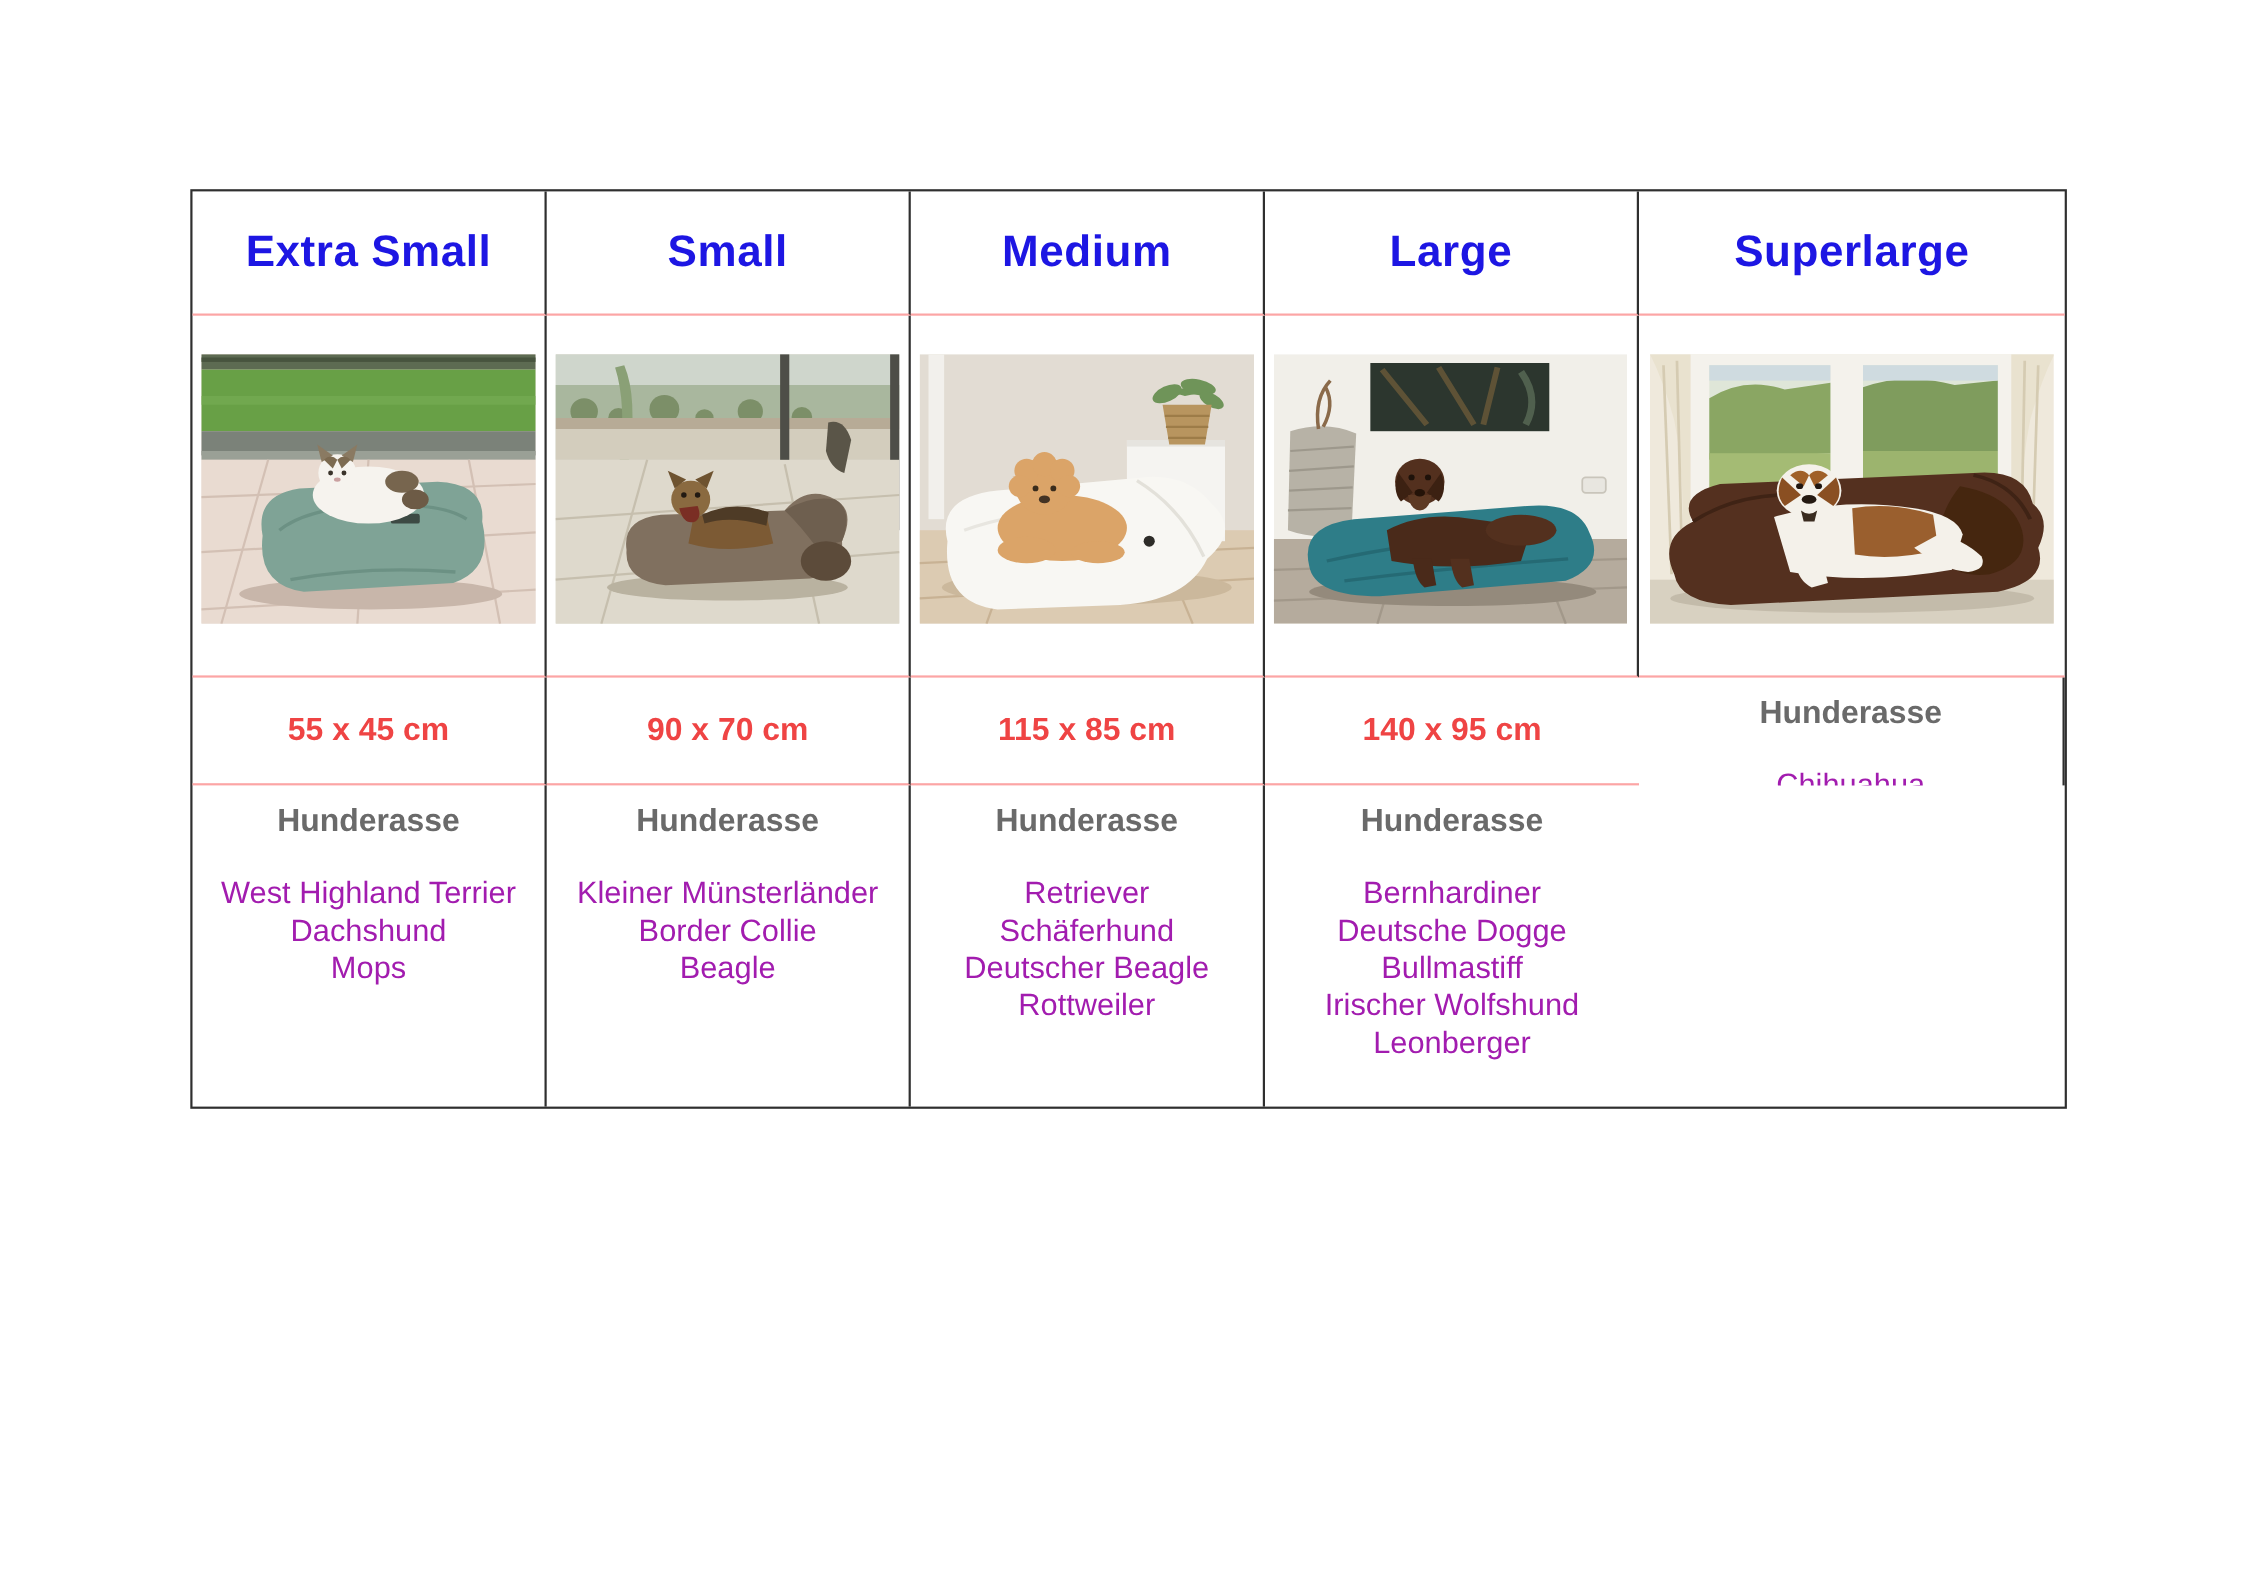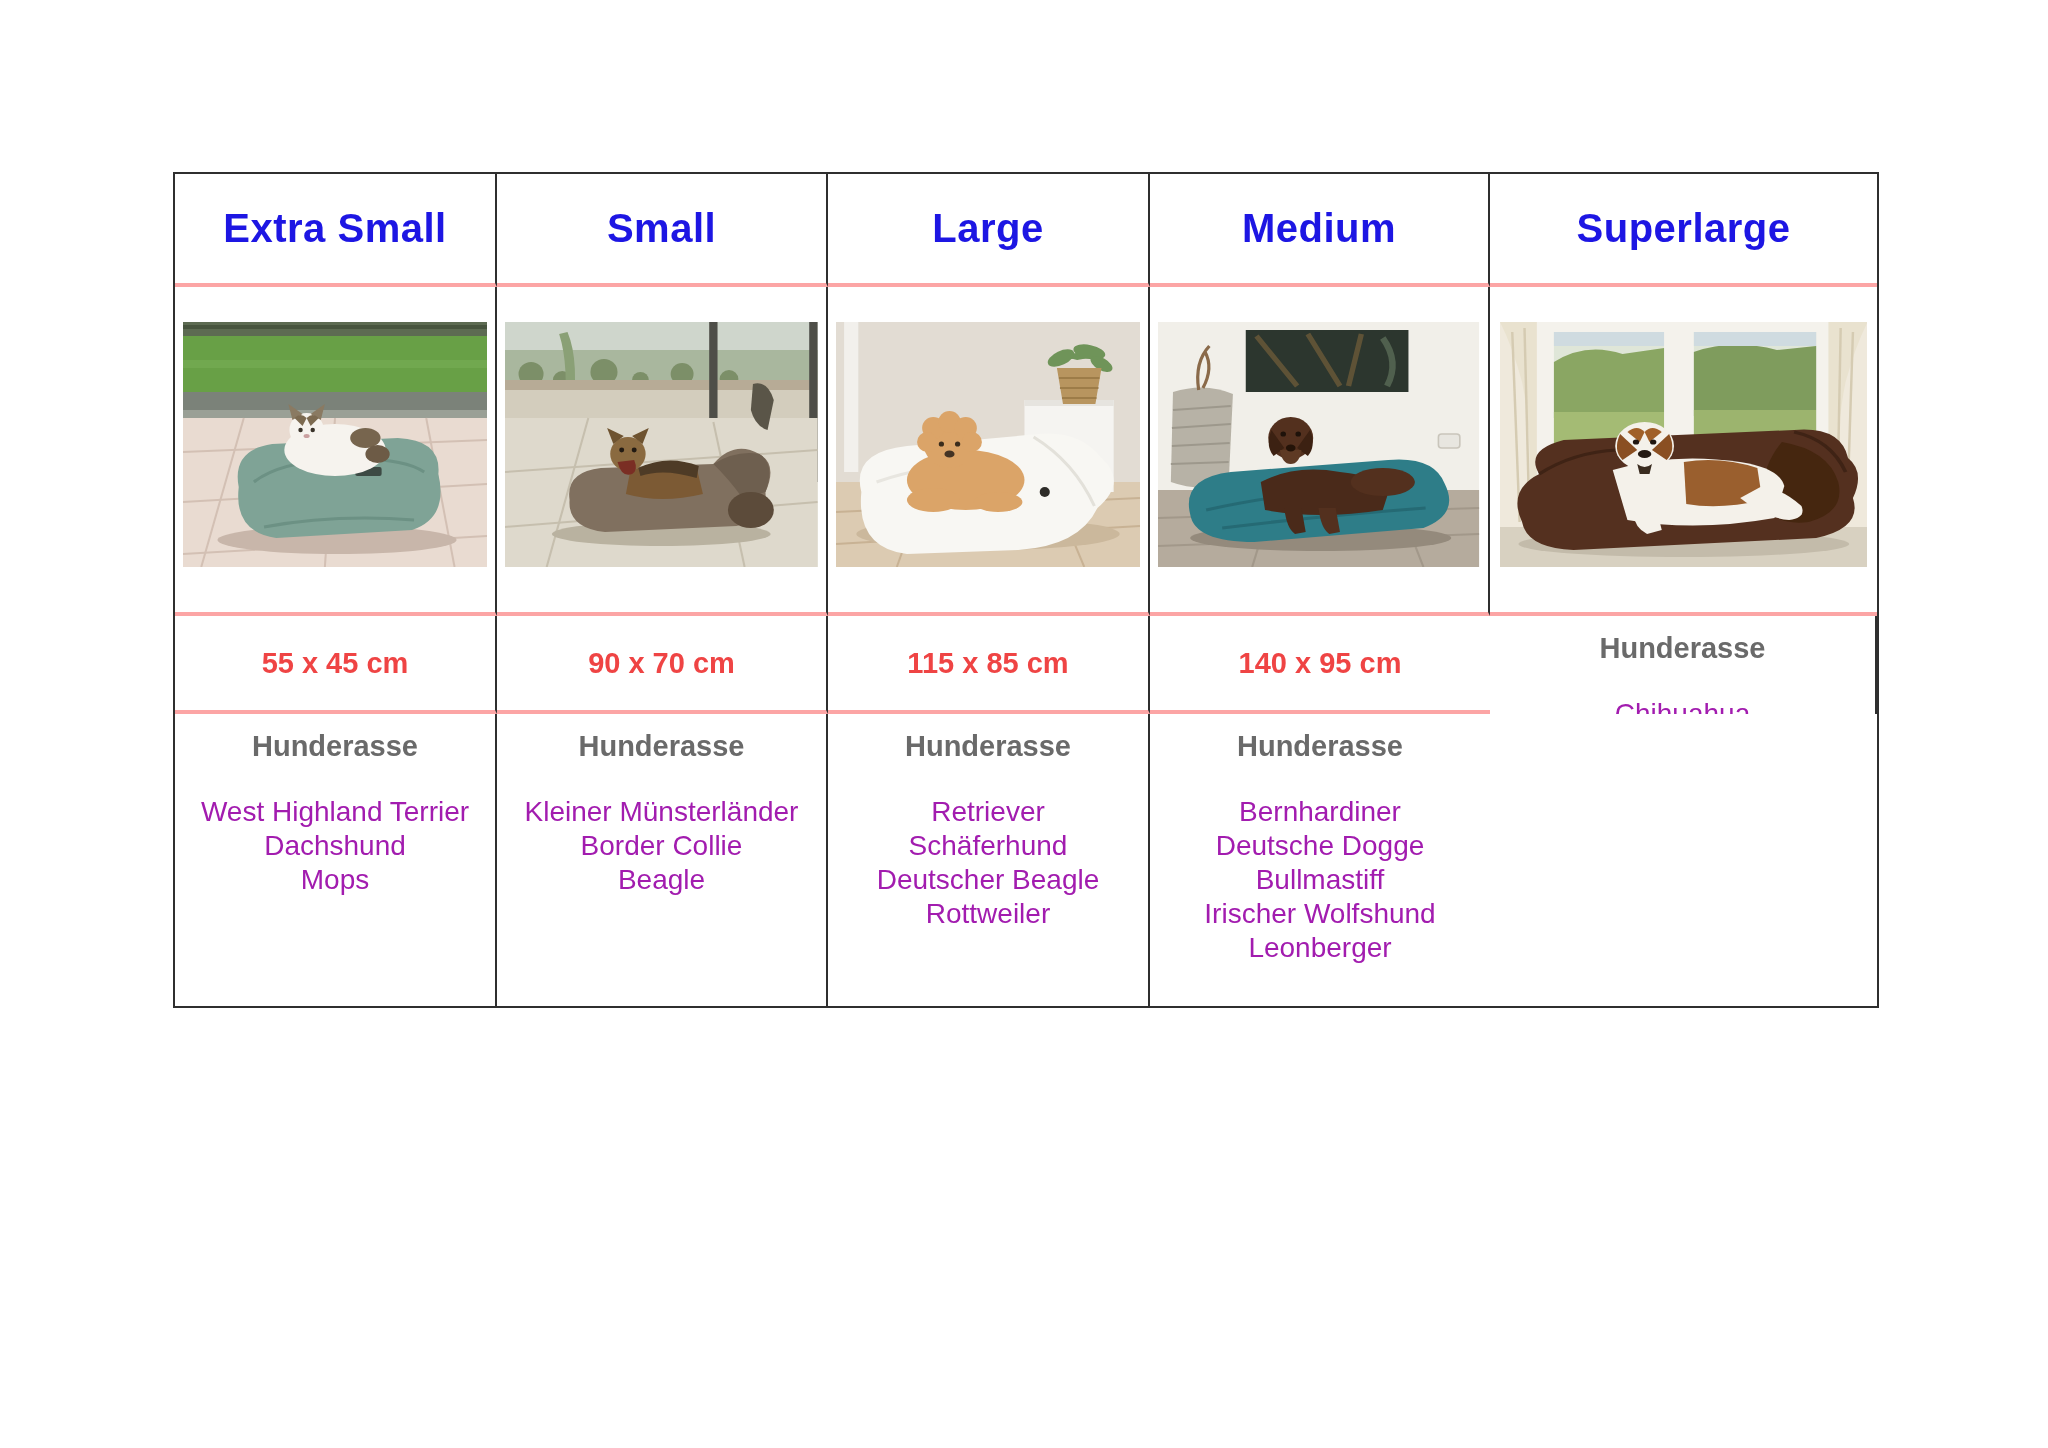--- a/index.html
+++ b/index.html
@@ -7,21 +7,21 @@
               font-family:"Liberation Sans", sans-serif; }
   .size-table {
     position:absolute; left:173px; top:172px;
     width:1706px; height:836px;
     border:2px solid #2f2f2f;
     display:grid;
     grid-template-columns:322px 331px 322px 340px 387px;
     grid-template-rows:113px 329px 98px 292px;
     background:#ffffff;
   }
-  .cell { border-right:2px solid #2f2f2f; border-bottom:4px solid #fca5a5;
+  .cell { border-right:2px solid #2f2f2f; border-bottom:2px solid #fca5a5;
           display:flex; align-items:center; justify-content:center;
           flex-direction:column; overflow:hidden; }
   .cell.last-col { border-right:none;align-items:center; }
   .cell.last-row { border-bottom:none; }
   .hdr { font-size:40px; font-weight:bold; color:#1d16e3; letter-spacing:0.5px; }
   .photo-cell { justify-content:flex-start; padding-top:35px; }
   .photo { width:95%; height:245px; display:block; }
   .dim { font-size:29px; font-weight:bold; color:#ef4444; }
   .breeds-cell { justify-content:flex-start; padding-top:16px; }
   .breed-heading { font-size:29px; font-weight:bold; color:#6a6a6a; margin-bottom:32px; }
@@ -32,24 +32,24 @@
 
 <div class="size-table">
 
   <div class="cell">
     <span class="hdr">Extra Small</span>
   </div>
   <div class="cell">
     <span class="hdr">Small</span>
   </div>
   <div class="cell">
+    <span class="hdr">Medium</span>
+  </div>
+  <div class="cell">
     <span class="hdr">Large</span>
-  </div>
-  <div class="cell">
-    <span class="hdr">Medium</span>
   </div>
   <div class="cell last-col">
     <span class="hdr">Superlarge</span>
   </div>
 
   <div class="cell photo-cell">
     <svg class="photo" role="img" viewBox="0 0 300 245" preserveAspectRatio="none" aria-label="White cat with brown patches lying on a light blue-green dog cushion in front of a window with a lawn">
       <rect x="0" y="0" width="300" height="245" fill="#e8dcd2"></rect>
       <rect x="0" y="0" width="300" height="14" fill="#5d6b52"></rect>
       <rect x="0" y="3" width="300" height="4" fill="#47543e"></rect>

